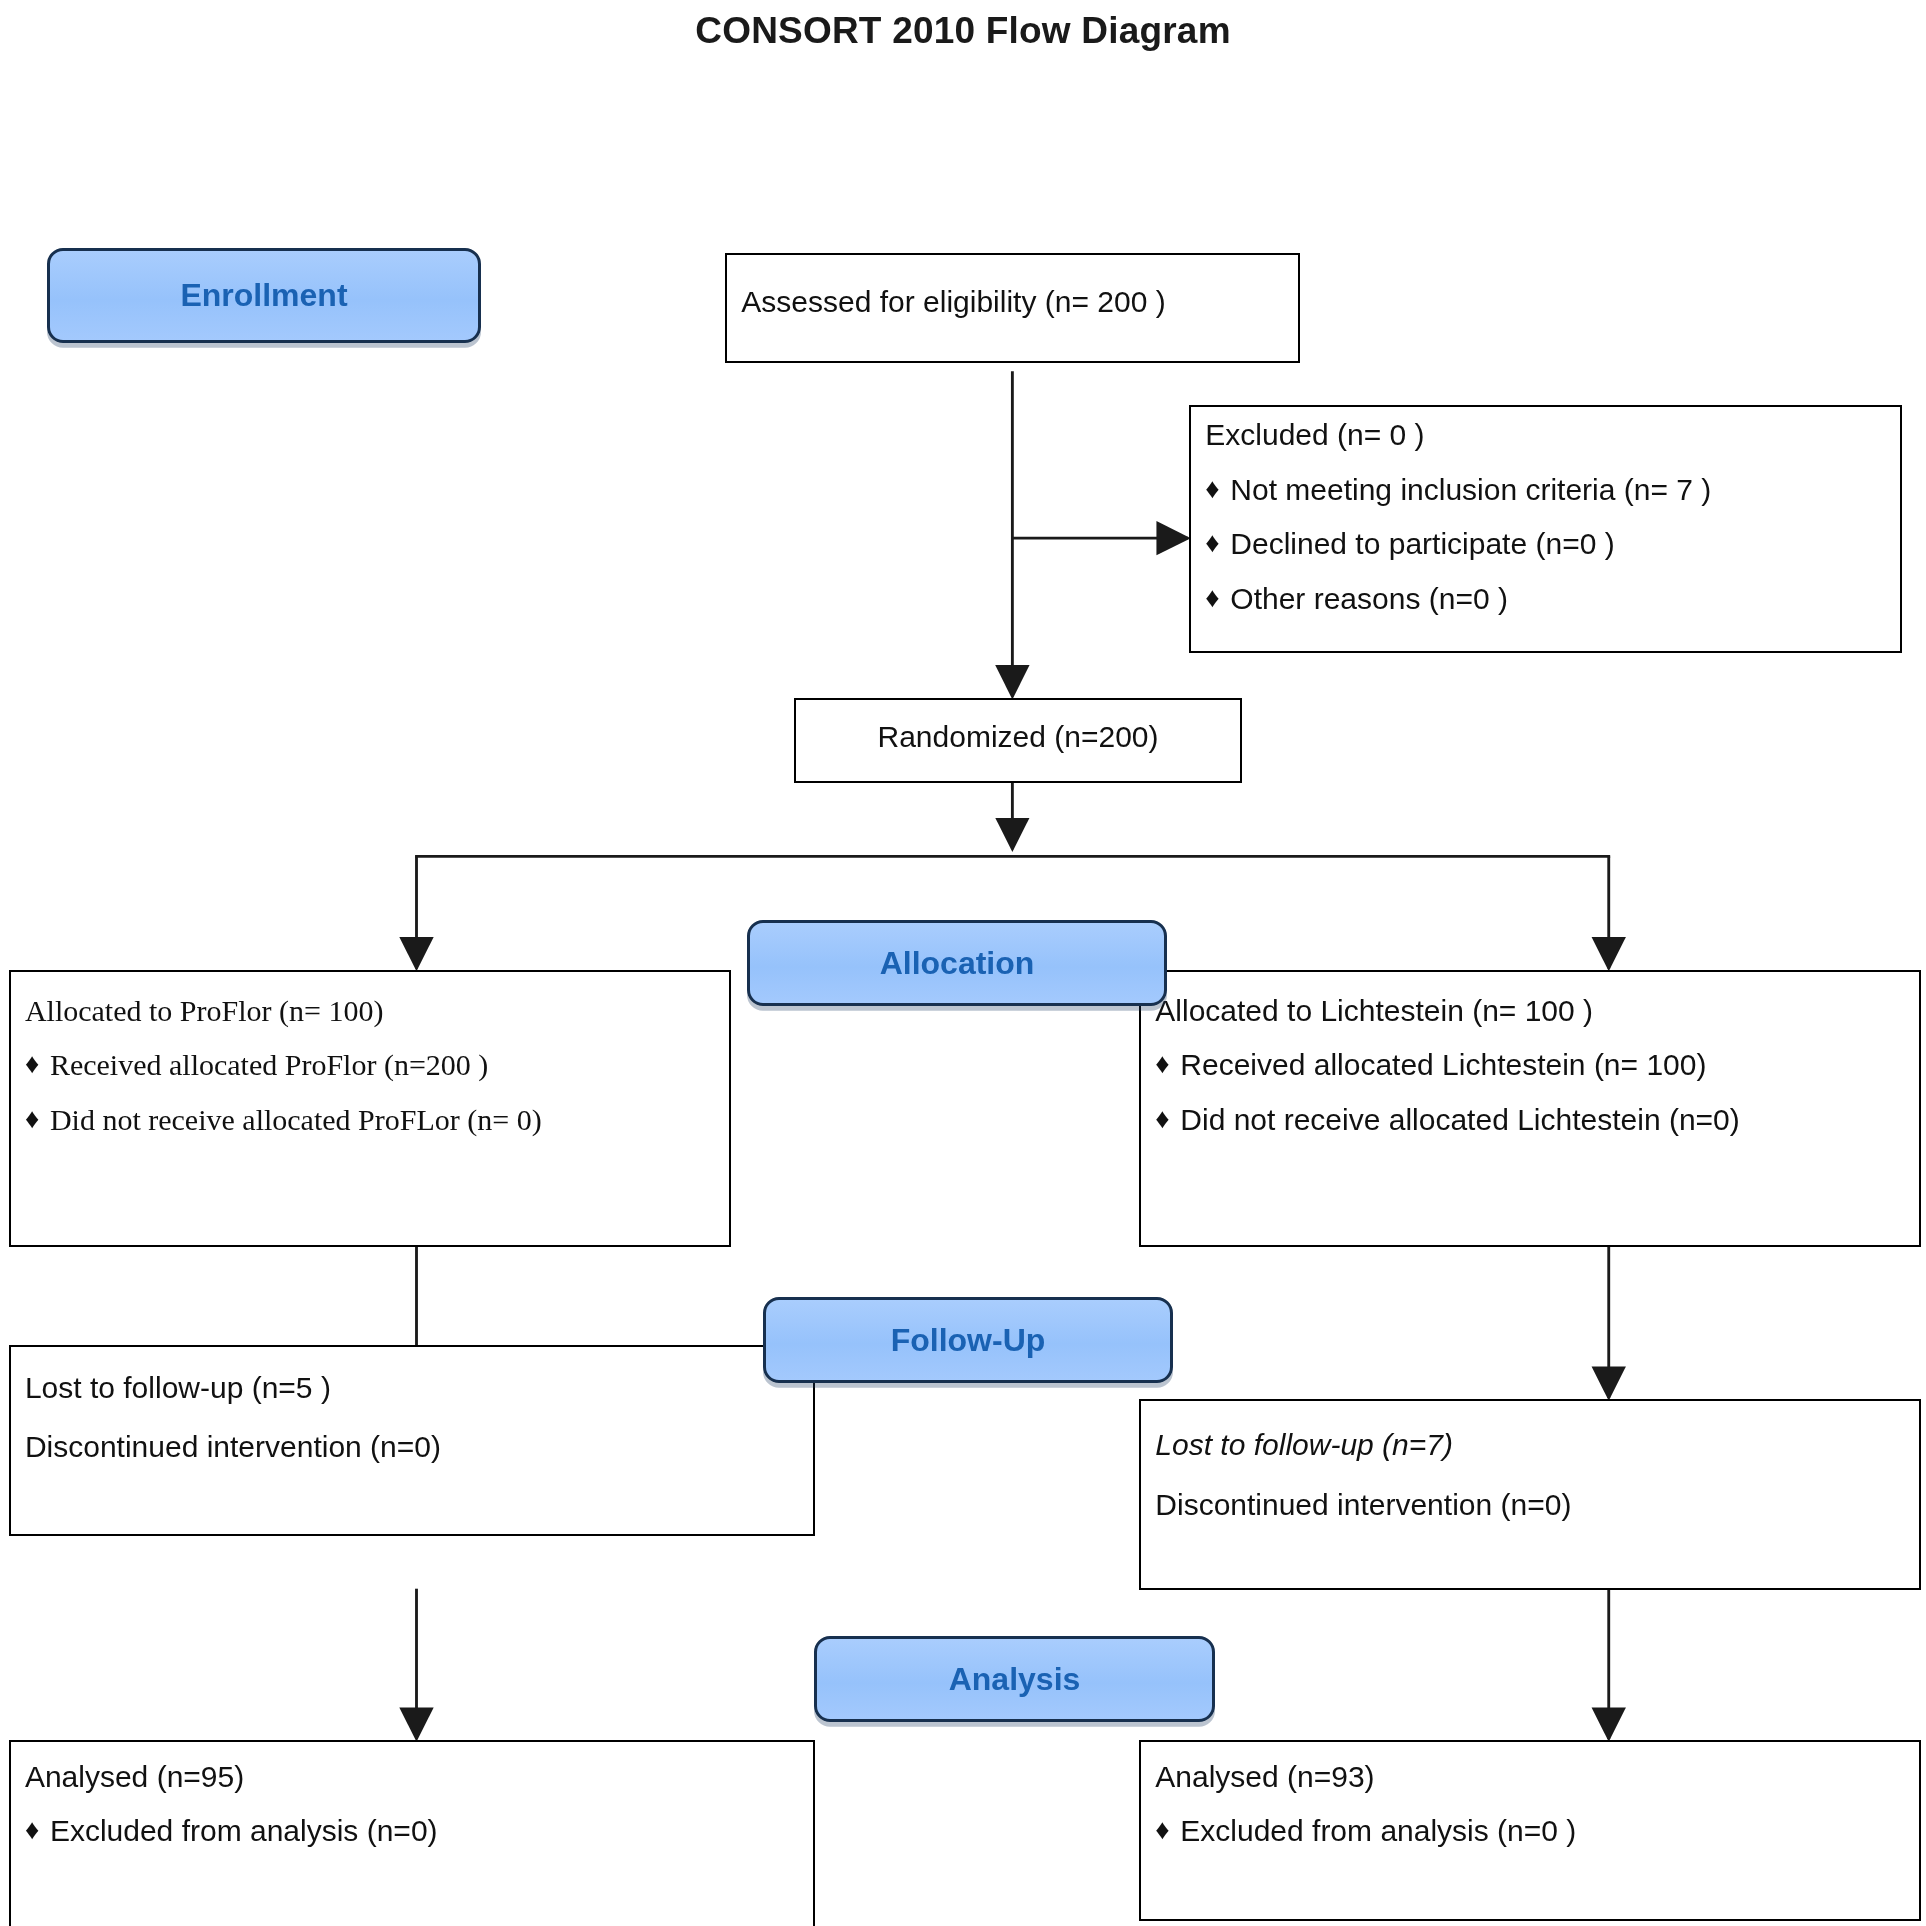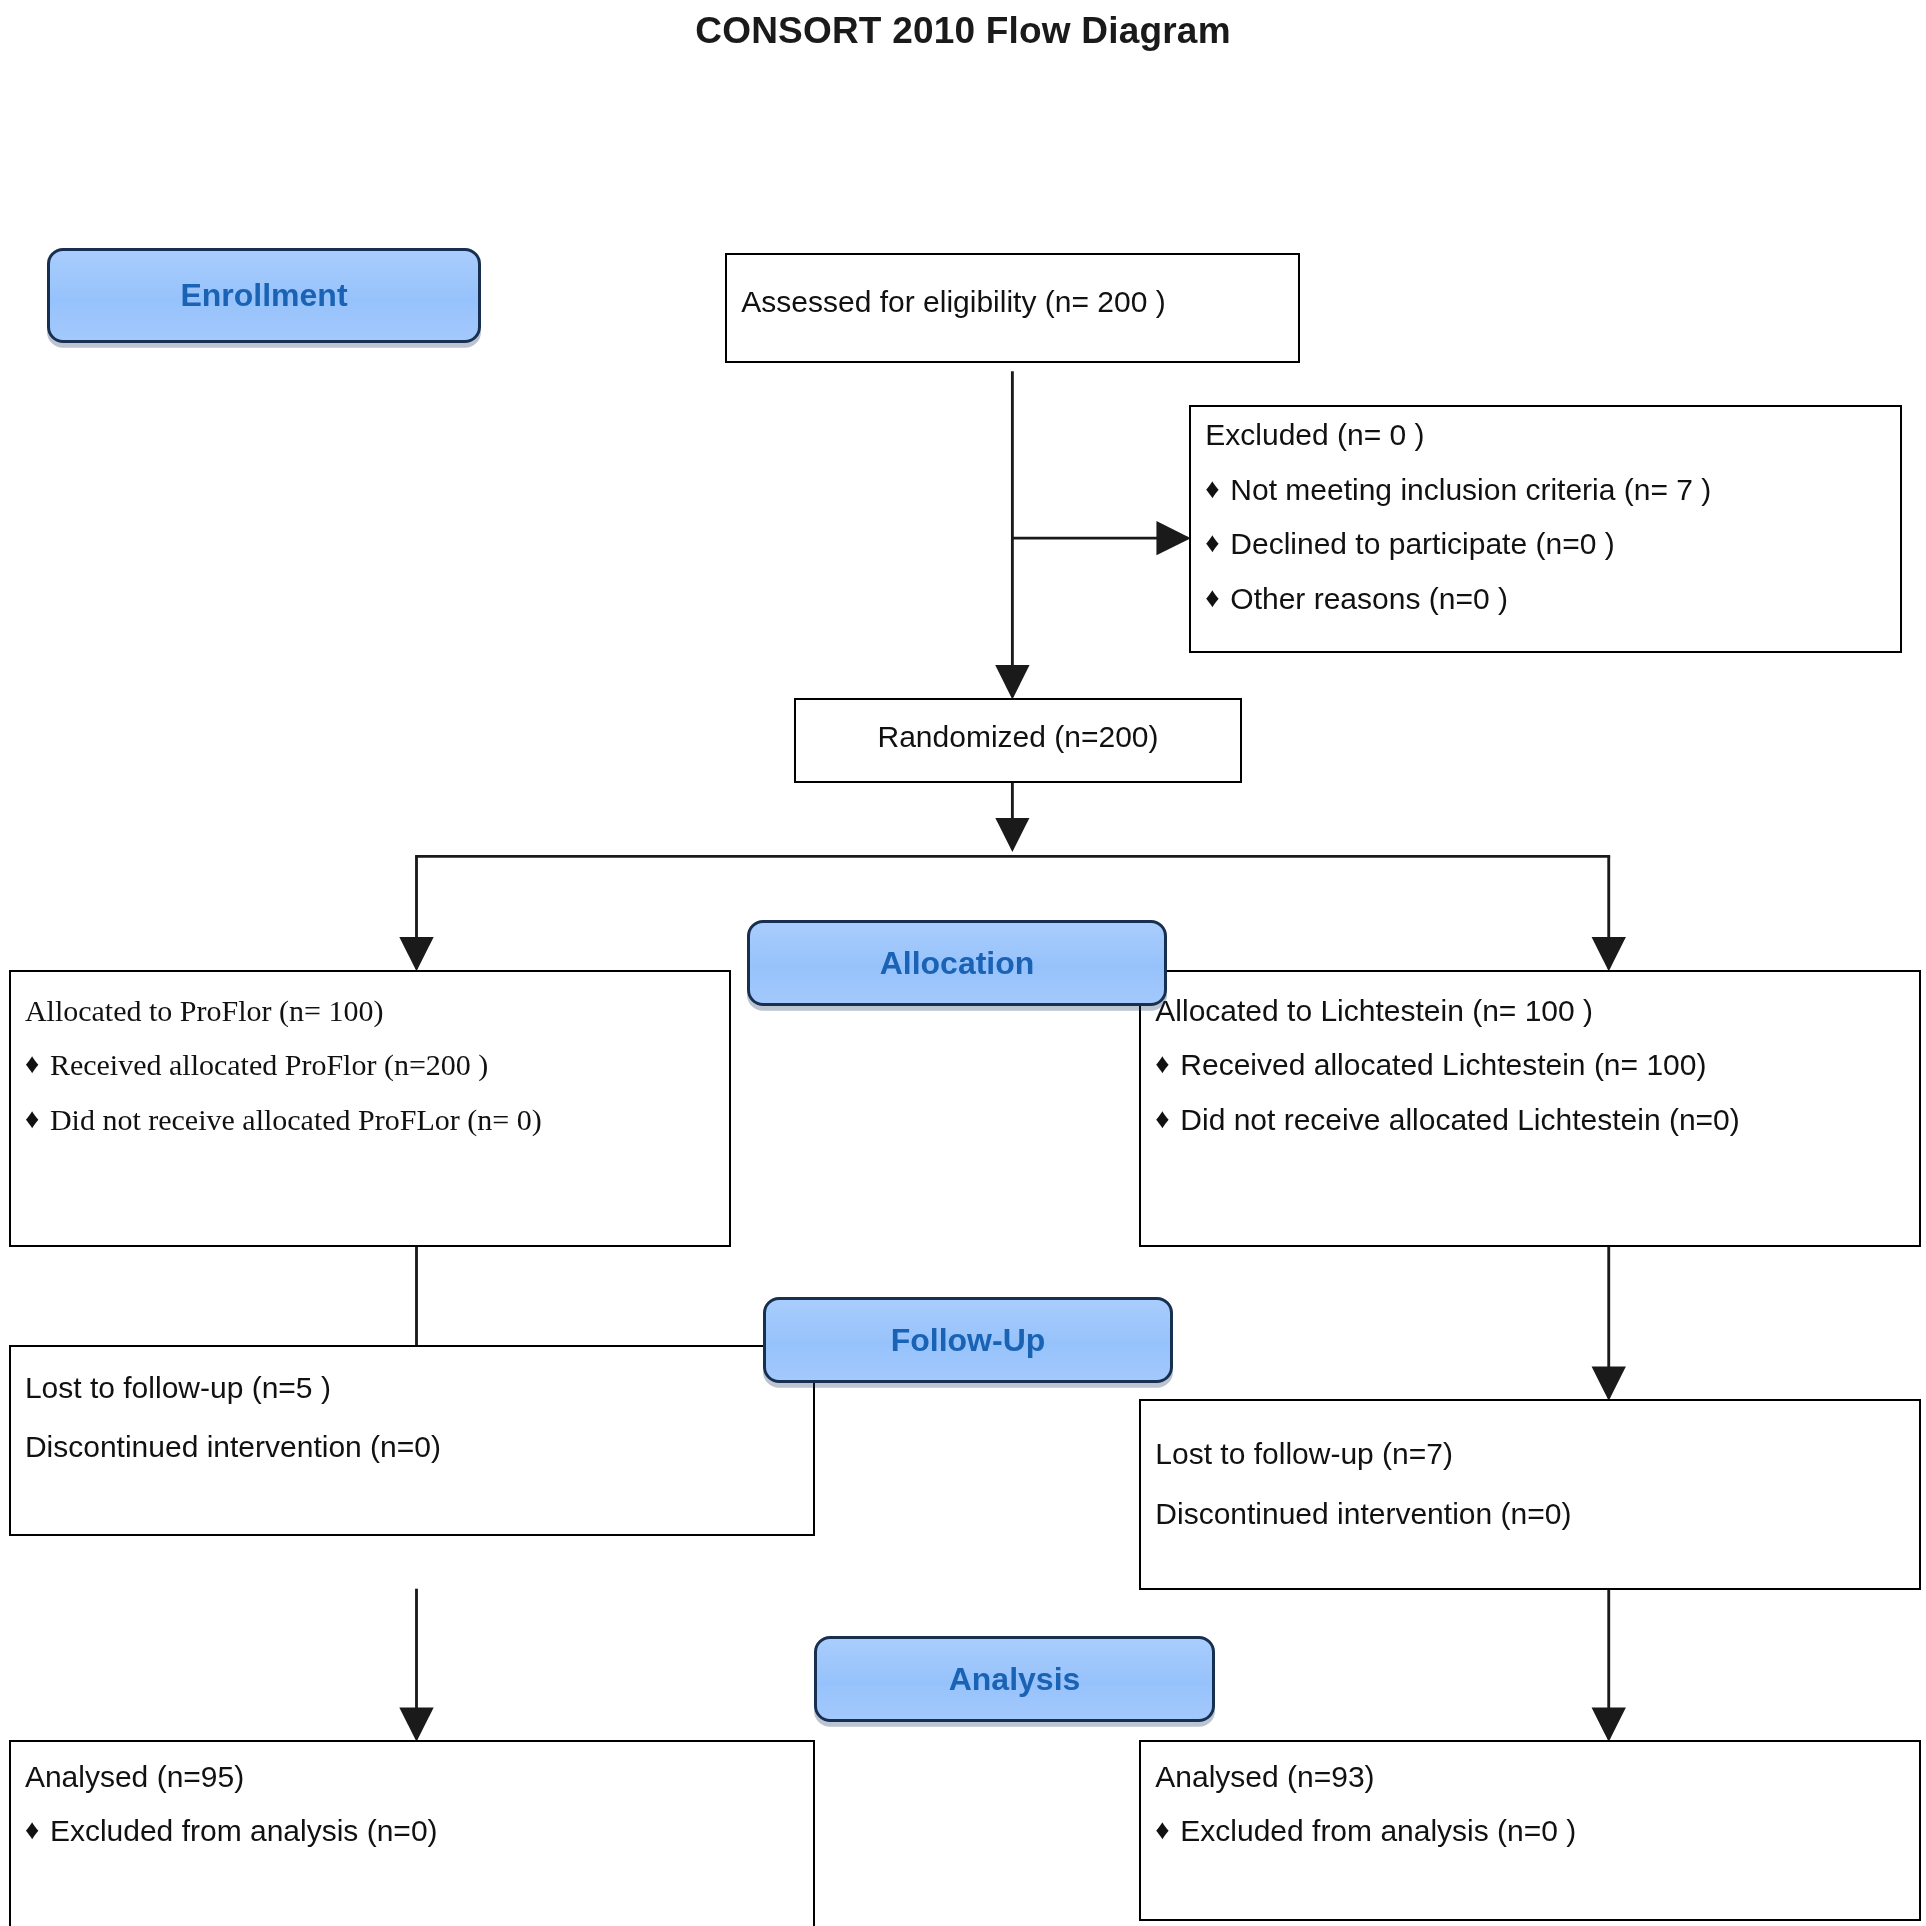--- a/index.html
+++ b/index.html
@@ -186,21 +186,21 @@
       <span class="btext">Did not receive allocated Lichtestein (n=0)</span>
     </div>
   </div>
 
   <div class="box" style="left:8.6px; top:1345px; width:806px; height:191px;">
     <div class="line" style="margin-top:12.4px;">Lost to follow-up (n=5 )</div>
     <div class="line spaced">Discontinued intervention (n=0)</div>
   </div>
 
   <div class="box" style="left:1139px; top:1399px; width:782px; height:191px;">
-    <div class="line" style="margin-top:25px;">Lost to follow-up (n=7)</div>
+    <div class="line" style="margin-top:16px;font-style:italic;">Lost to follow-up (n=7)</div>
     <div class="line spaced">Discontinued intervention (n=0)</div>
   </div>
 
   <div class="box" style="left:8.6px; top:1740px; width:806px; height:231px;">
     <div class="line" style="margin-top:6.7px;">Analysed  (n=95)</div>
     <div class="bullet-row">
       <span class="bullet">♦</span>
       <span class="btext">Excluded from analysis (n=0)</span>
     </div>
   </div>

